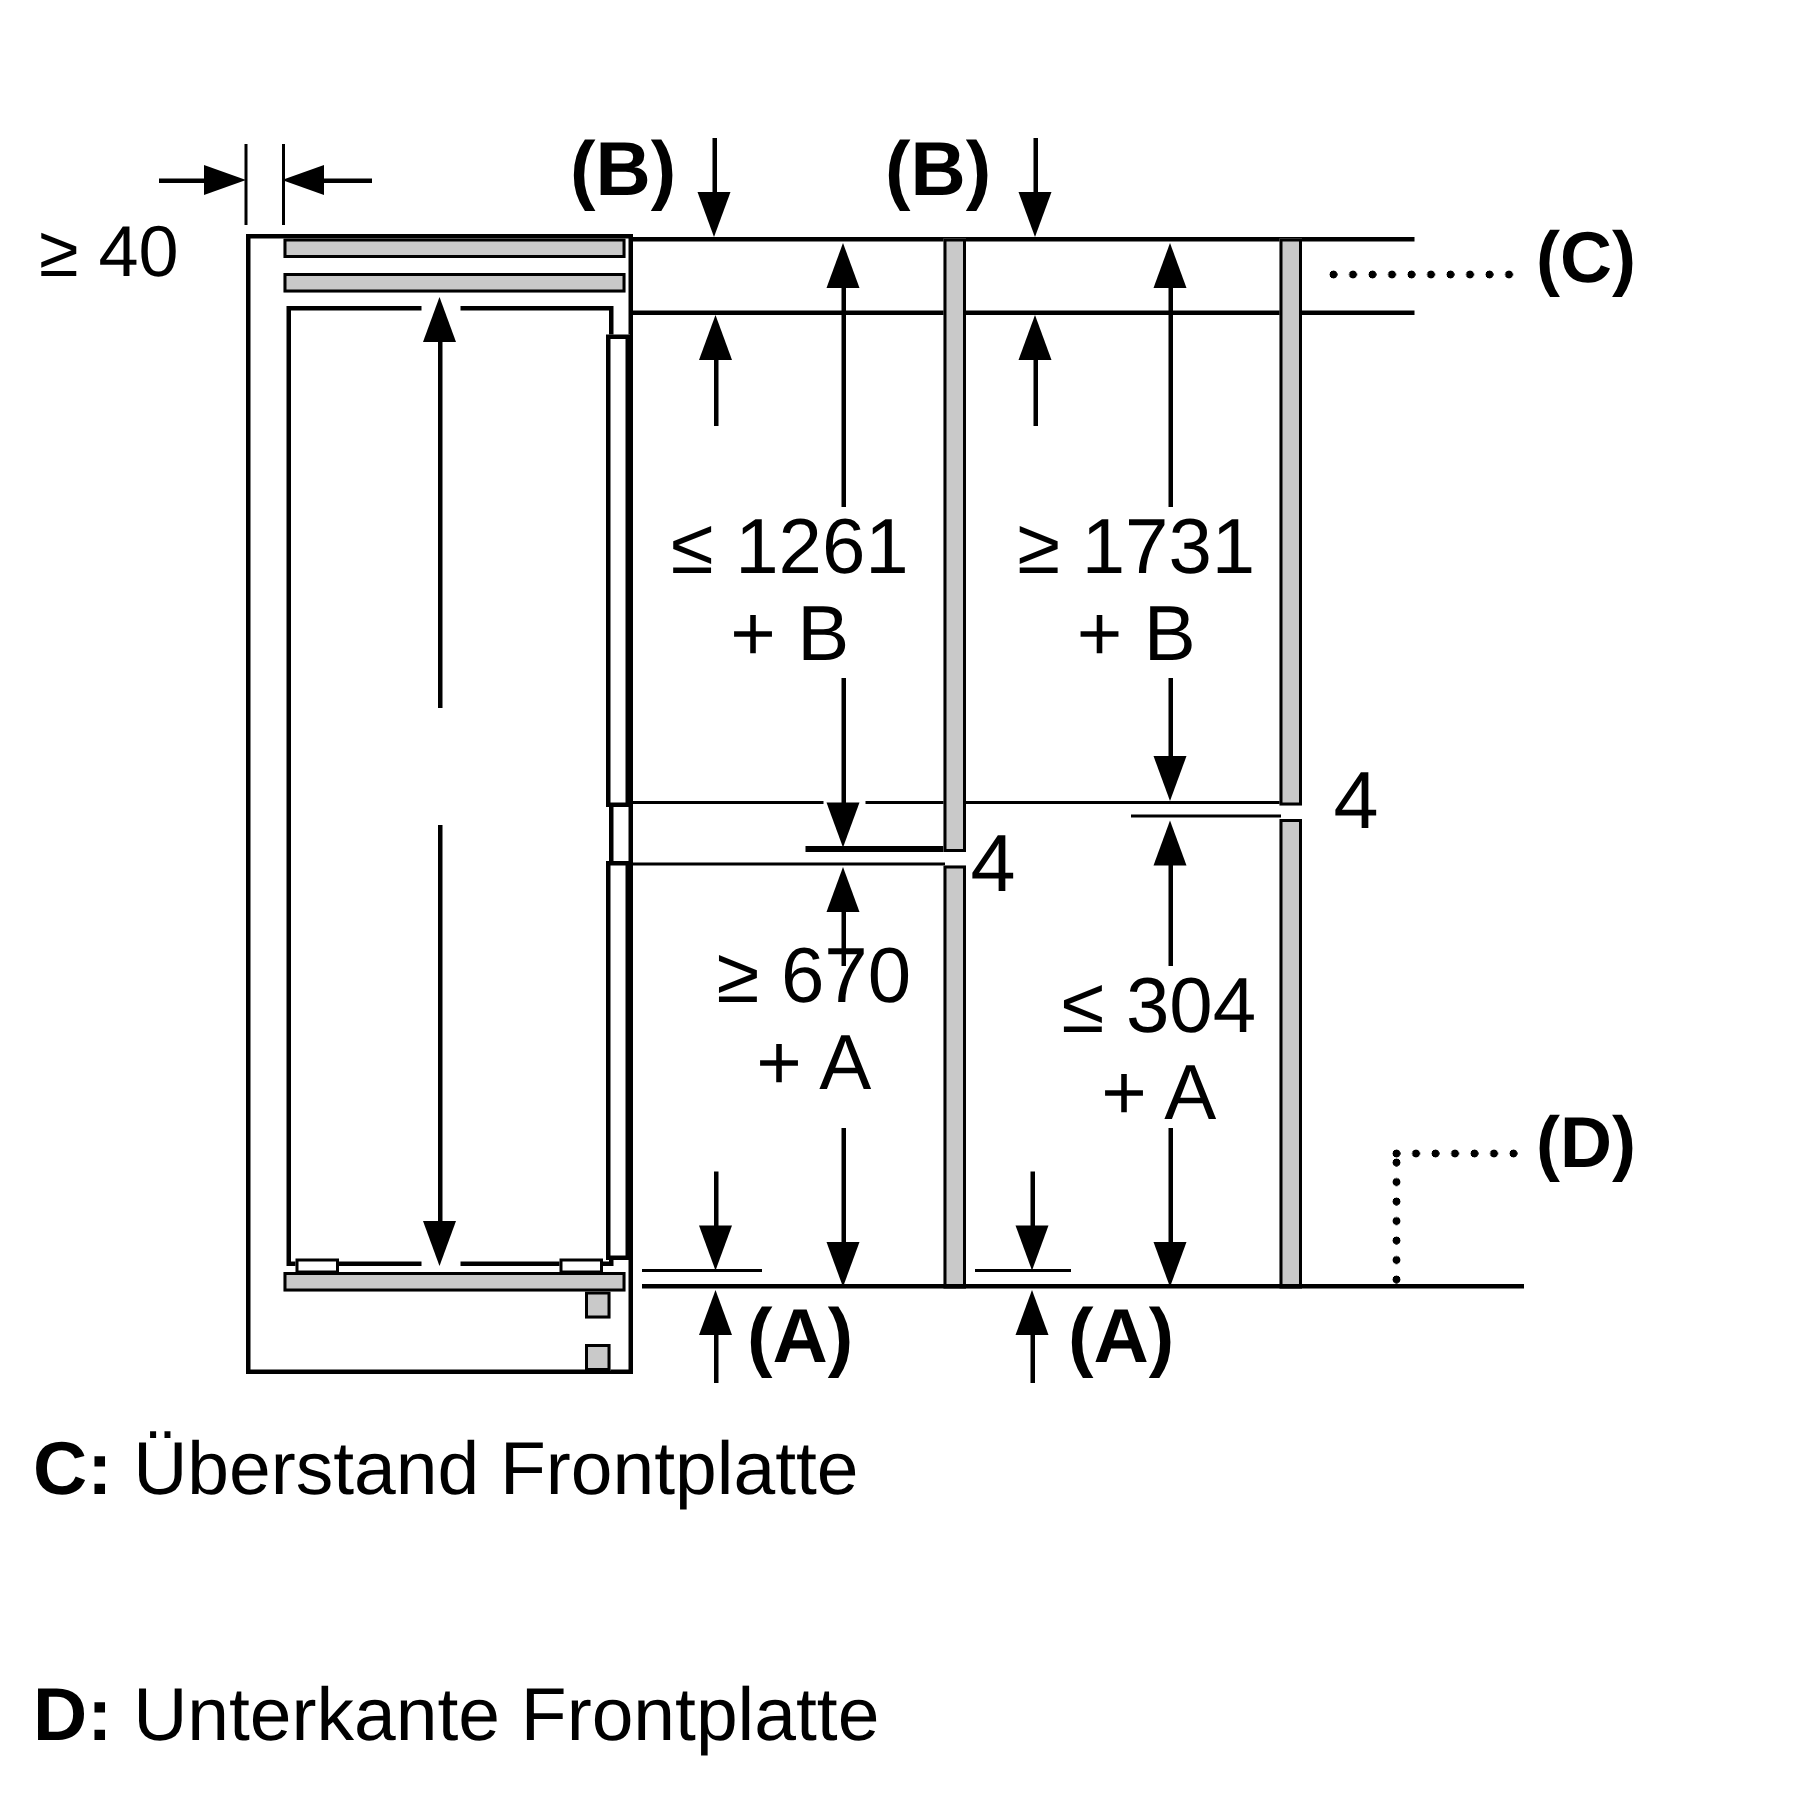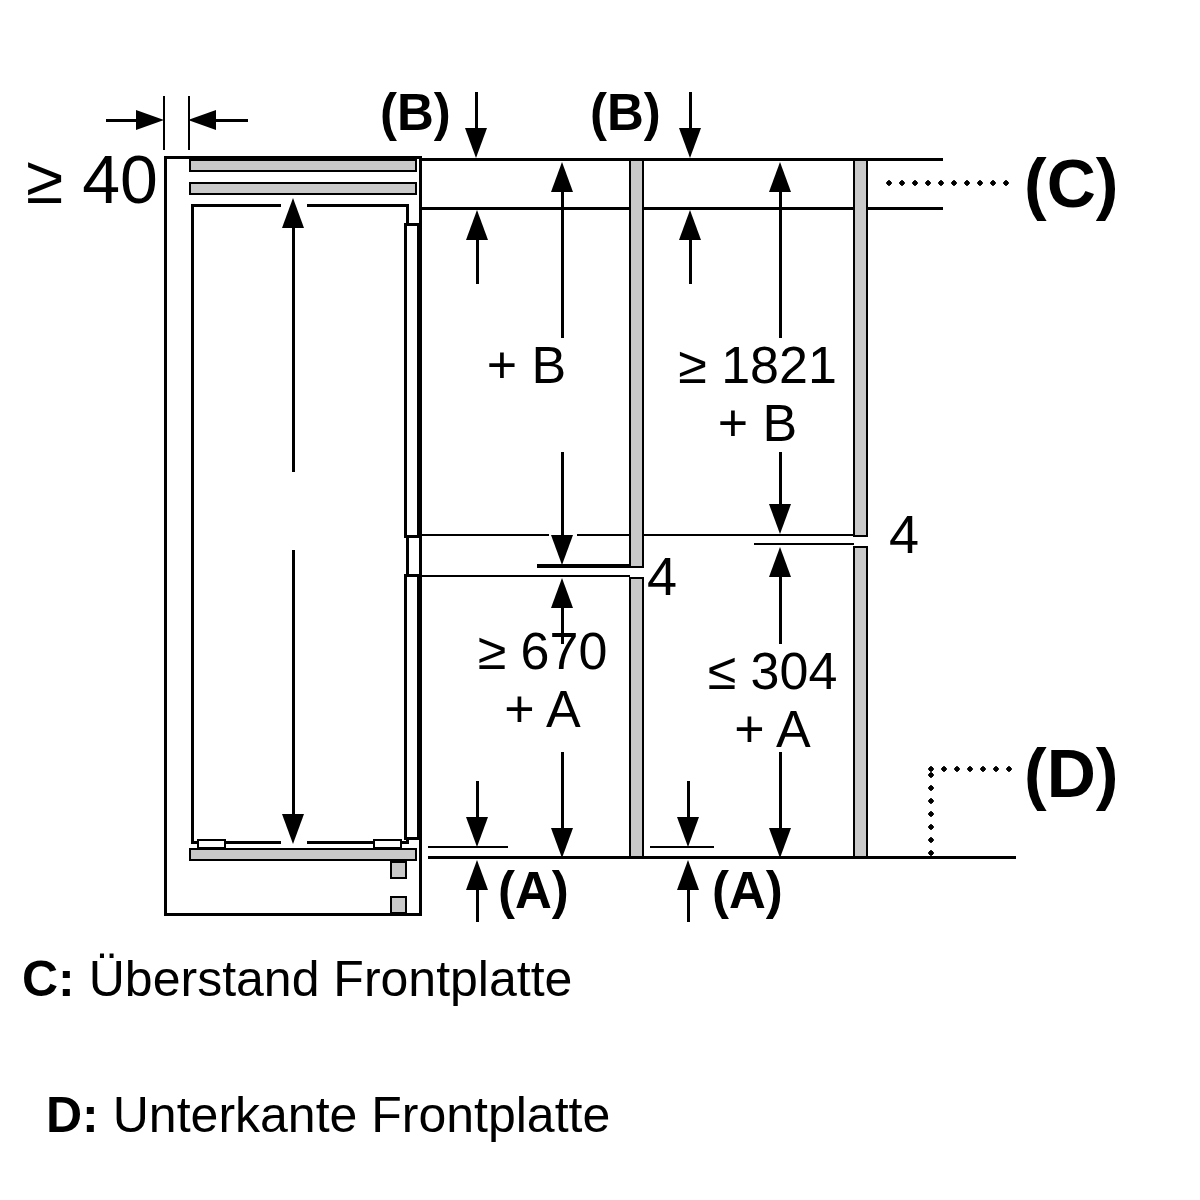--- a/index.html
+++ b/index.html
@@ -10,21 +10,21 @@
   .box{position:absolute;background:#fff;border:3.5px solid #000;box-sizing:border-box;}
   .thinbox{position:absolute;background:#fff;border:2.5px solid #000;box-sizing:border-box;}
   .graybox{position:absolute;background:#c9c9c9;border:2.5px solid #000;box-sizing:border-box;}
   .panel{position:absolute;background:#c9c9c9;border:2.5px solid #000;box-sizing:border-box;}
   .mask{position:absolute;background:#fff;}
   .ah{position:absolute;width:0;height:0;}
   .ah.up{border-left:11px solid transparent;border-right:11px solid transparent;border-bottom:30px solid #000;}
   .ah.down{border-left:11px solid transparent;border-right:11px solid transparent;border-top:30px solid #000;}
   .ah.left{border-top:10px solid transparent;border-bottom:10px solid transparent;border-right:28px solid #000;}
   .ah.right{border-top:10px solid transparent;border-bottom:10px solid transparent;border-left:28px solid #000;}
-  .txt{position:absolute;white-space:nowrap;font-size:68px;line-height:1.05;}
+  .txt{position:absolute;white-space:nowrap;font-size:48px;line-height:1.05;}
   .bold{font-weight:bold;}
   .dimtext{position:absolute;text-align:center;font-size:52px;line-height:58px;white-space:nowrap;}
   .dots-h{position:absolute;height:6px;background-image:radial-gradient(circle at 3px 3px,#000 2.5px,transparent 2.8px);background-size:13px 6px;background-repeat:repeat-x;}
   .dots-v{position:absolute;width:6px;background-image:radial-gradient(circle at 3px 3px,#000 2.5px,transparent 2.8px);background-size:6px 13px;background-repeat:repeat-y;}
   .nichetext{font-size:56px;}
   .sup{font-size:34px;vertical-align:16px;}
   .legend-row{position:absolute;font-size:50px;white-space:nowrap;}
   .legend-row .key{font-weight:bold;}
   .legend-row .val{margin-left:14px;}
 </style>
@@ -67,29 +67,30 @@
   <div class="ah down" style="left:679px;top:128px;"></div>
 
   <div class="ah up" style="left:466px;top:210px;"></div>
   <div class="lv" style="left:476px;top:238px;width:2.5px;height:46px;"></div>
   <div class="ah up" style="left:679px;top:210px;"></div>
   <div class="lv" style="left:689px;top:238px;width:2.5px;height:46px;"></div>
 
   <div class="ah up" style="left:551px;top:162px;"></div>
   <div class="lv" style="left:561px;top:190px;width:2.5px;height:148px;"></div>
   <div class="dimtext" style="left:404px;top:336px;width:245px;">
+    <div>≤ 1261</div>
     <div>+ B</div>
   </div>
   <div class="lv" style="left:561px;top:452px;width:2.5px;height:85px;"></div>
   <div class="ah down" style="left:551px;top:535px;"></div>
 
   <div class="ah up" style="left:769px;top:162px;"></div>
   <div class="lv" style="left:779px;top:190px;width:2.5px;height:148px;"></div>
   <div class="dimtext" style="left:635px;top:336px;width:245px;">
-    <div>≥ 1821</div>
+    <div>≥ 1731</div>
     <div>+ B</div>
   </div>
   <div class="lv" style="left:779px;top:452px;width:2.5px;height:53px;"></div>
   <div class="ah down" style="left:769px;top:504px;"></div>
 
   <div class="lh" style="left:422px;top:534px;width:127px;height:2px;"></div>
   <div class="lh" style="left:577px;top:534px;width:53px;height:2px;"></div>
   <div class="lh" style="left:537px;top:564px;width:92px;height:4px;"></div>
   <div class="lh" style="left:422px;top:575px;width:208px;height:2px;"></div>
   <div class="lh" style="left:643px;top:534px;width:211px;height:2px;"></div>
@@ -144,17 +145,17 @@
   <div class="txt bold" style="left:1024px;top:738px;">(D)</div>
 
   <div class="ah up" style="left:282px;top:198px;"></div>
   <div class="lv" style="left:292px;top:226px;width:2.5px;height:246px;"></div>
   <div class="lv" style="left:292px;top:550px;width:2.5px;height:266px;"></div>
   <div class="ah down" style="left:282px;top:814px;"></div>
 
   <div class="legend-row" style="left:22px;top:950px;">
     <span class="key">C:</span><span class="val">Überstand Frontplatte</span>
   </div>
-  <div class="legend-row" style="left:22px;top:1086px;margin-left:24px;">
+  <div class="legend-row" style="left:22px;top:1114px;">
     <span class="key">D:</span><span class="val">Unterkante Frontplatte</span>
   </div>
 
 </div>
 
 </body></html>

